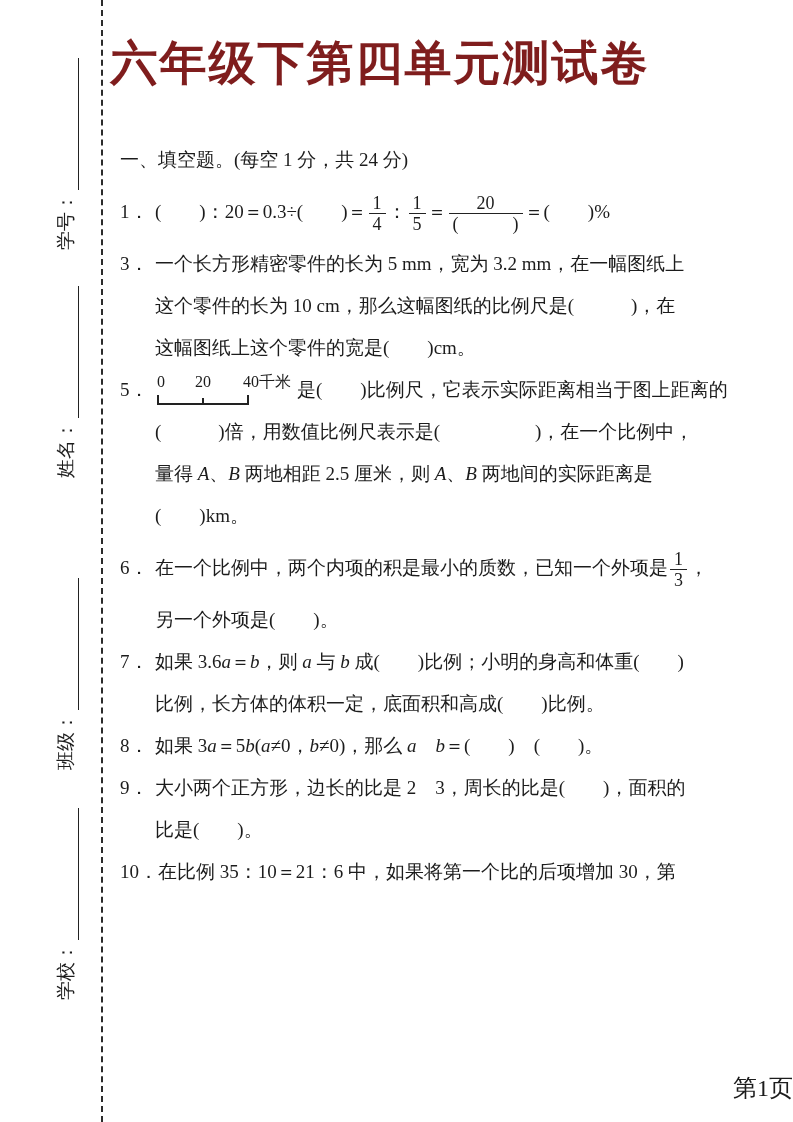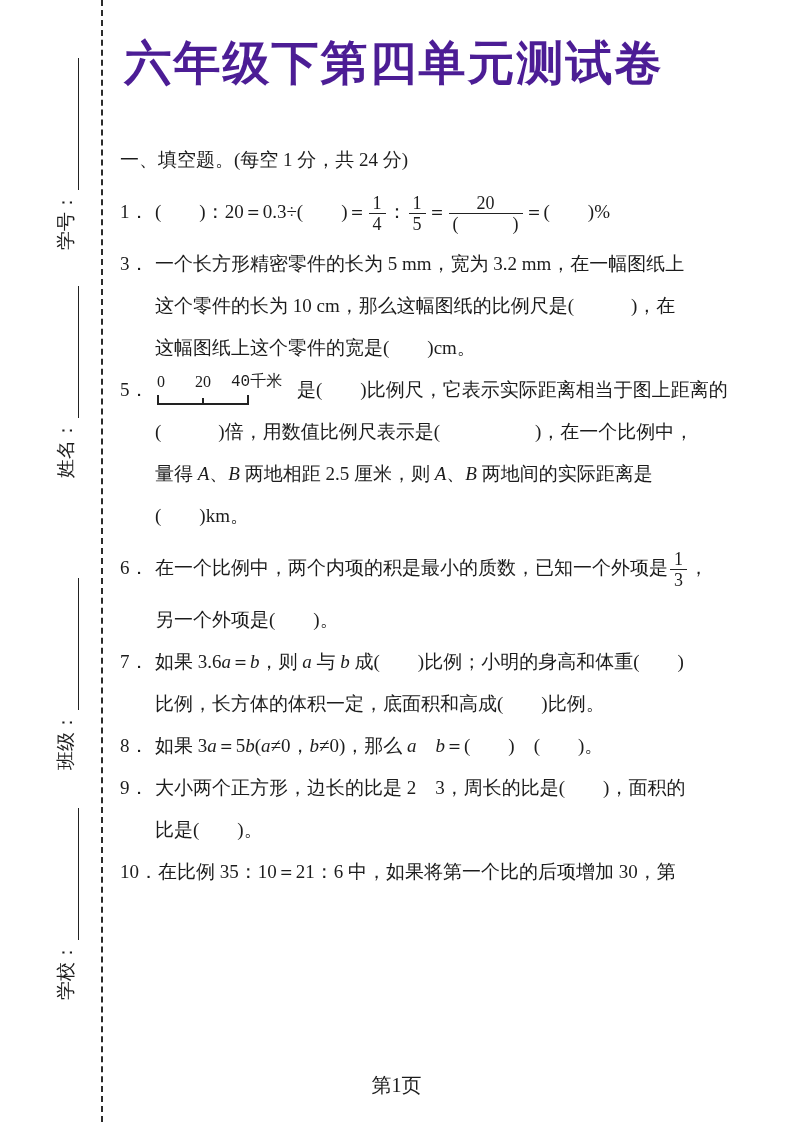--- a/index.html
+++ b/index.html
@@ -19,21 +19,21 @@
     transform:rotate(-90deg); white-space:nowrap;
     font-size:19px; line-height:26px; display:flex; align-items:flex-end;
   }
   .margin-field .fill-line {
     display:inline-block; width:132px; height:20px;
     border-bottom:1.6px solid #222; margin-left:3px;
   }
   .page-title {
     position:absolute; top:32px; left:0; width:760px; text-align:center;
     font-family:"Liberation Sans","DejaVu Sans",sans-serif;
-    font-weight:bold; font-size:47px; letter-spacing:2px; color:#4c1d95;margin-left:14px;
+    font-weight:bold; font-size:47px; letter-spacing:2px; color:#7f1d1d;
   }
   .content {
     position:absolute; left:120px; top:139px; width:600px; font-size:19px;
   }
   .section-heading { height:42px; line-height:42px; white-space:nowrap; }
   .line { height:42px; line-height:42px; white-space:nowrap; }
   .line.tall { height:62px; line-height:62px; }
   .line.cont { padding-left:35px; }
   .qnum { display:inline-block; min-width:35px; }
   i { font-style:italic; font-family:"Liberation Serif",serif; }
@@ -43,30 +43,30 @@
     line-height:1.12; font-size:18px; margin:0 2px;
   }
   .frac .num { display:block; border-bottom:1.3px solid #222; padding:0 4px; }
   .frac .den { display:block; padding:0 4px; }
   
   .scalebar {
     display:inline-block; vertical-align:middle; width:138px; height:38px;
     position:relative; margin-right:4px;
   }
   .sb-label { position:absolute; top:0; font-size:16px; line-height:18px; }
-  .sb-l0 { left:2px; } .sb-l1 { left:40px; } .sb-l2 { left:76px;font-family:Liberation Mono, monospace; }
+  .sb-l0 { left:2px; } .sb-l1 { left:40px; } .sb-l2 { left:88px; }
   .sb-line { position:absolute; left:2px; top:30px; width:92px; height:0;
     border-bottom:2px solid #222; }
   .sb-tick { position:absolute; width:2px; background:#222; bottom:0; }
   .sb-t0 { left:0; height:8px; }
   .sb-t1 { left:45px; height:5px; }
   .sb-t2 { right:0; height:8px; }
   .page-footer {
-    position:absolute; left:0; top:1072px; width:793px; text-align:center;
-    font-size:20px;
+    position:absolute; left:0; top:1072px; width:793px; text-align:right;
+    font-size:24px;
   }
 </style>
 </head>
 <body>
 
 <div class="page">
 
   <div class="cut-line"></div>
 
   <div class="margin-field" style="top:137px;">

